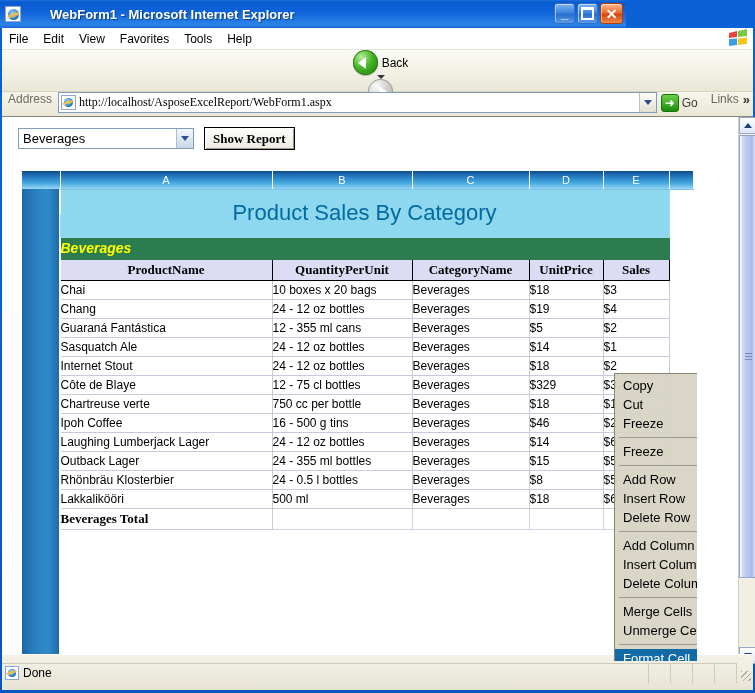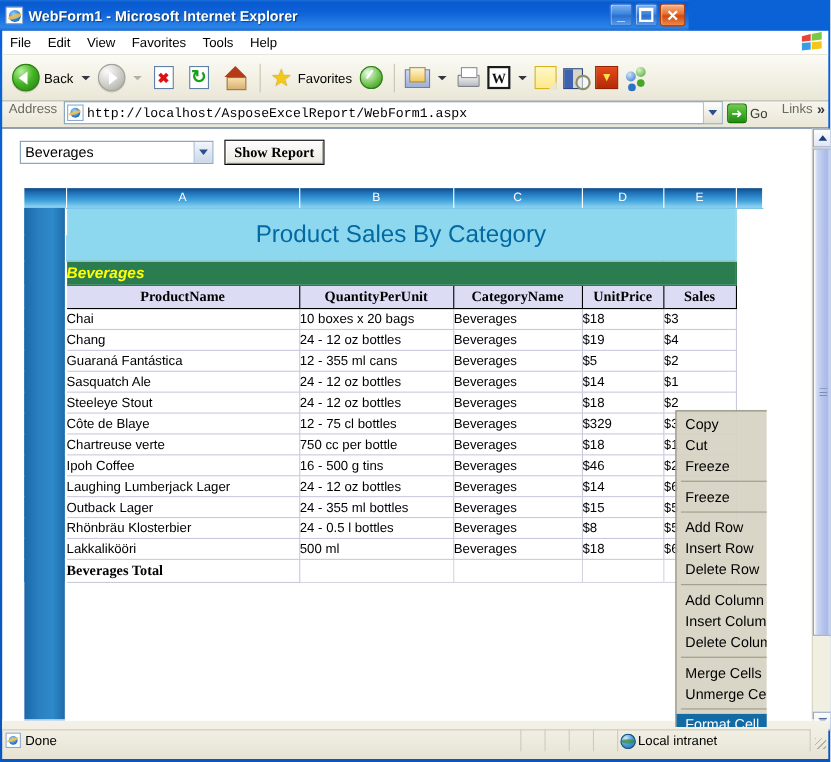--- a/index.html
+++ b/index.html
@@ -19,20 +19,21 @@
     border: 0;
   }
 
   
   #titlebar {
     position: absolute; left: 0; top: 0; width: 626px; height: 28px;
     background: linear-gradient(to bottom,
         #1a6fd8 0%, #0a5ad0 8%, #0d62d8 40%, #2b84e8 88%, #1a6ad0 100%);
     display: flex; align-items: center;
     padding-left: 5px;
+    gap: 24px;
   }
   #title-icon {
     width: 16px; height: 16px; margin-right: 5px;
     background: #ffffff;
     border: 1px solid #8aa9d0;
     border-radius: 1px;
     position: relative; overflow: hidden;
   }
   #title-icon::before {
     content: ""; position: absolute; left: 2px; top: 2px;
@@ -101,20 +102,21 @@
     width: 22px; height: 19px;
   }
 
   
   #toolbar {
     position: absolute; left: 2px; top: 50px; width: 751px; height: 42px;
     background: linear-gradient(to bottom, #fbfbf6 0%, #f3f1e5 50%, #eae7d7 100%);
     display: flex; align-items: center;
     padding-left: 6px;
     border-bottom: 1px solid #d7d2bd;
+    flex-direction: column;
   }
   .tbtn {
     display: flex; align-items: center; height: 34px;
     padding: 0 3px; cursor: default;
   }
   .tbtn .lbl {
     font-size: 12px; color: #000; margin-left: 4px;
     font-family: "Liberation Sans", sans-serif;
   }
   .tsep {
@@ -330,21 +332,21 @@
     width: 9px; height: 9px; border-radius: 50%;
     background: radial-gradient(circle at 40% 35%, #9fd6ff 0%, #1f6fc4 70%, #0d4e95 100%);
   }
   #addr-ie-icon::after {
     content: ""; position: absolute; left: 0px; top: 5px;
     width: 12px; height: 3px; background: #f2c14e; opacity: .9;
     transform: rotate(-18deg); border-radius: 50%;
   }
   #addr-url {
     font-size: 12px; color: #000; flex: 1; white-space: nowrap; overflow: hidden;
-    font-family: Liberation Mono, monospace;
+    font-family: Liberation Serif, serif;
   }
   #addr-drop {
     width: 17px; height: 19px; flex: none;
     background: linear-gradient(to bottom, #fdfdfc, #e3e0d2);
     border-left: 1px solid #c3bfae;
     display: flex; align-items: center; justify-content: center;
   }
   .chev-down {
     width: 0; height: 0;
     border-left: 4px solid transparent; border-right: 4px solid transparent;
@@ -845,21 +847,21 @@
           <td class="rowhdr">8</td>
           <td class="cell">Sasquatch Ale</td>
           <td class="cell">24 - 12 oz bottles</td>
           <td class="cell">Beverages</td>
           <td class="cell">$14</td>
           <td class="cell">$1</td>
           <td class="cell blank-right"></td>
         </tr>
         <tr>
           <td class="rowhdr">9</td>
-          <td class="cell">Steeleye Stout</td>
+          <td class="cell">Internet Stout</td>
           <td class="cell">24 - 12 oz bottles</td>
           <td class="cell">Beverages</td>
           <td class="cell">$18</td>
           <td class="cell">$2</td>
           <td class="cell blank-right"></td>
         </tr>
         <tr>
           <td class="rowhdr">10</td>
           <td class="cell">Côte de Blaye</td>
           <td class="cell">12 - 75 cl bottles</td>
@@ -974,20 +976,16 @@
 
   <div id="statusbar">
     <div id="status-main">
       <span id="status-ie-icon"></span>
       <span>Done</span>
     </div>
     <div class="status-seg"></div>
     <div class="status-seg"></div>
     <div class="status-seg"></div>
     <div class="status-seg"></div>
-    <div id="status-zone">
-      <span id="zone-icon"></span>
-      <span>Local intranet</span>
-    </div>
     <div id="status-grip"></div>
   </div>
 
 </div>
 
 </body></html>

